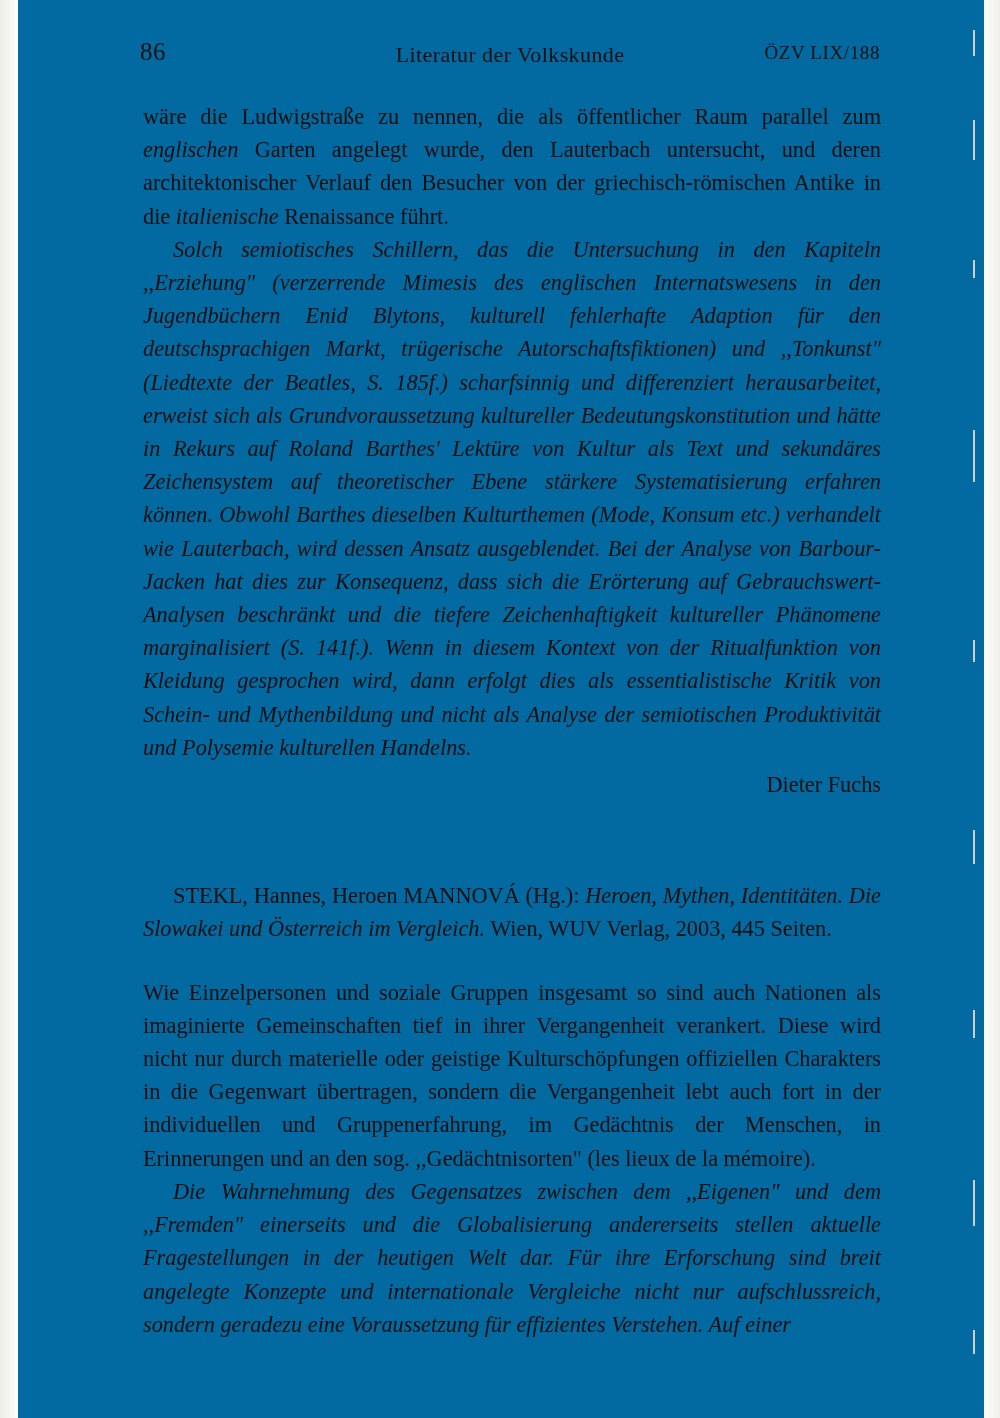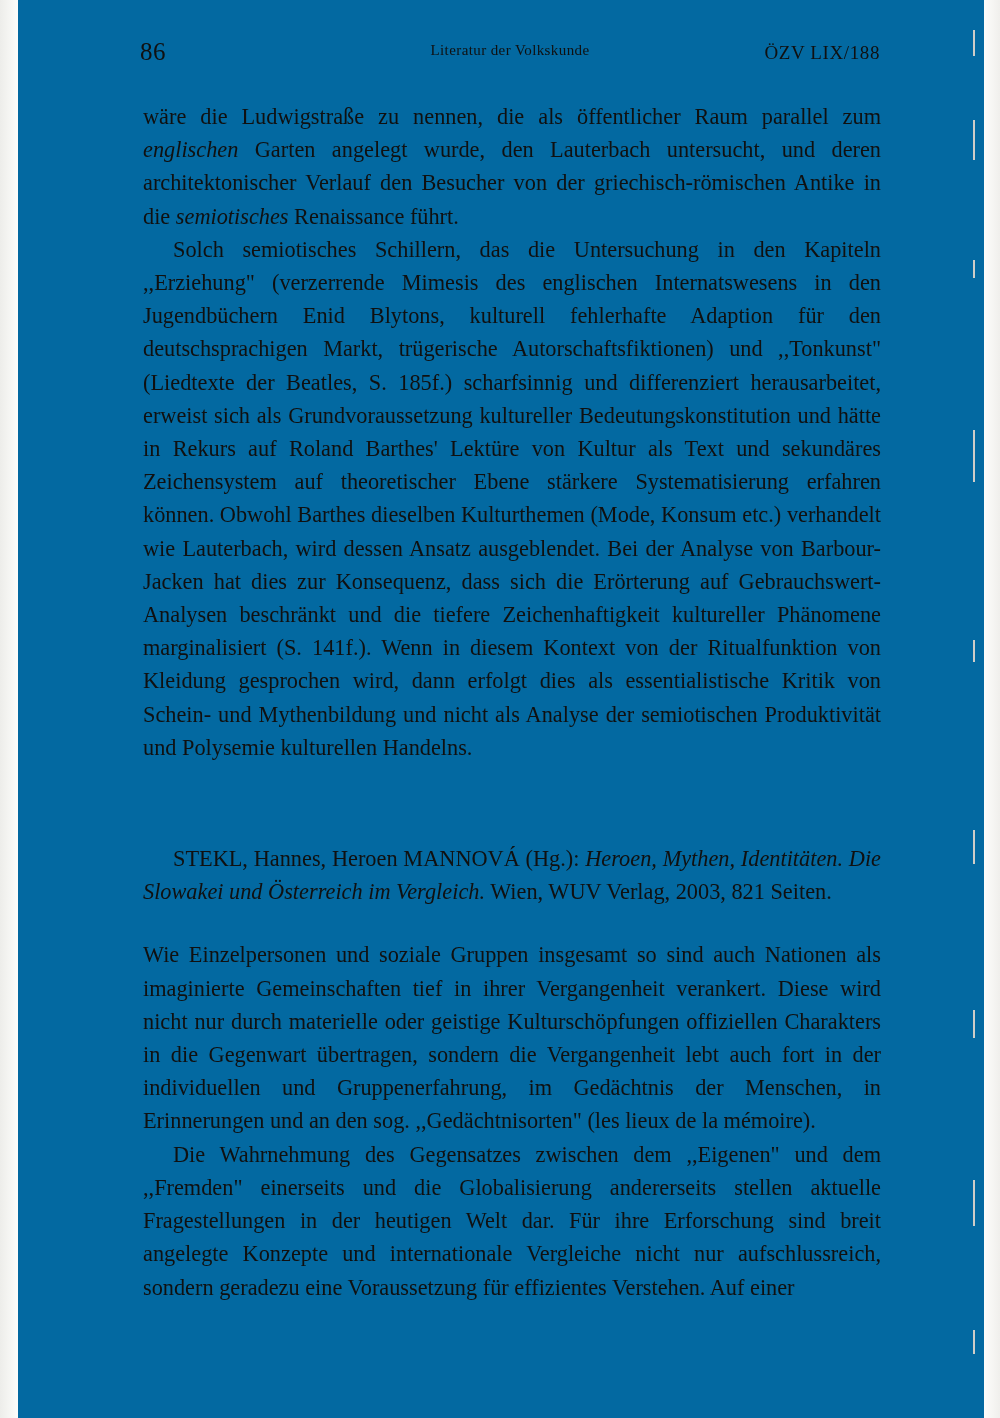--- a/index.html
+++ b/index.html
@@ -60,21 +60,21 @@
     top: 0;
     font-size: 25px;
     letter-spacing: 0.5px;
   }
   .head-title {
     position: absolute;
     left: 0;
     top: 4px;
     width: 740px;
     text-align: center;
-    font-size: 15px;
+    font-size: 22px;
     letter-spacing: 0.4px;
   }
   .head-ref {
     position: absolute;
     right: 0;
     top: 4px;
     font-size: 19px;
     letter-spacing: 0.6px;
   }
 
@@ -88,20 +88,21 @@
   p {
     margin: 0;
     font-size: 22.3px;
     line-height: 33.2px;
     text-align: justify;
     text-justify: inter-word;
     hyphens: manual;
   }
   p.indent {
     text-indent: 30px;
+    font-style: italic;
   }
   .sig {
     margin-top: 4px;
     font-size: 22.3px;
     line-height: 33.2px;
     text-align: right;
   }
   .gap-block {
     height: 78px;
   }
@@ -135,28 +136,29 @@
   </div>
 
   <header class="running-head">
     <div class="folio">86</div>
     <div class="head-title">Literatur der Volkskunde</div>
     <div class="head-ref">ÖZV LIX/188</div>
   </header>
 
   <main class="body-col">
 
-    <p>wäre die Ludwigstraße zu nennen, die als öffentlicher Raum parallel zum <em>englischen</em> Garten angelegt wurde, den Lauterbach untersucht, und deren architektonischer Verlauf den Besucher von der griechisch-römischen Antike in die <em>semiotisches</em> Renaissance führt.</p>
+    <p>wäre die Ludwigstraße zu nennen, die als öffentlicher Raum parallel zum <em>englischen</em> Garten angelegt wurde, den Lauterbach untersucht, und deren architektonischer Verlauf den Besucher von der griechisch-römischen Antike in die <em>italienische</em> Renaissance führt.</p>
 
     <p class="indent">Solch semiotisches Schillern, das die Untersuchung in den Kapiteln ,,Erziehung" (verzerrende Mimesis des englischen Internatswesens in den Jugendbüchern Enid Blytons, kulturell fehlerhafte Adaption für den deutschsprachigen Markt, trügerische Autorschaftsfiktionen) und ,,Tonkunst" (Liedtexte der Beatles, S. 185f.) scharfsinnig und differenziert herausarbeitet, erweist sich als Grundvoraussetzung kultureller Bedeutungskonstitution und hätte in Rekurs auf Roland Barthes' Lektüre von Kultur als Text und sekundäres Zeichensystem auf theoretischer Ebene stärkere Systematisierung erfahren können. Obwohl Barthes dieselben Kulturthemen (Mode, Konsum etc.) verhandelt wie Lauterbach, wird dessen Ansatz ausgeblendet. Bei der Analyse von Barbour-Jacken hat dies zur Konsequenz, dass sich die Erörterung auf Gebrauchswert-Analysen beschränkt und die tiefere Zeichenhaftigkeit kultureller Phänomene marginalisiert (S. 141f.). Wenn in diesem Kontext von der Ritualfunktion von Kleidung gesprochen wird, dann erfolgt dies als essentialistische Kritik von Schein- und Mythenbildung und nicht als Analyse der semiotischen Produktivität und Polysemie kulturellen Handelns.</p>
 
+    <div class="sig">Dieter Fuchs</div>
 
     <div class="gap-block"></div>
 
-    <p class="ref-block"><span>STEKL, Hannes, Heroen MANNOVÁ (Hg.): </span><em>Heroen, Mythen, Identitäten. Die Slowakei und Österreich im Vergleich.</em><span> Wien, WUV Verlag, 2003, 821 Seiten.</span></p>
+    <p class="ref-block"><span>STEKL, Hannes, Heroen MANNOVÁ (Hg.): </span><em>Heroen, Mythen, Identitäten. Die Slowakei und Österreich im Vergleich.</em><span> Wien, WUV Verlag, 2003, 445 Seiten.</span></p>
 
     <div class="gap-small"></div>
 
     <p>Wie Einzelpersonen und soziale Gruppen insgesamt so sind auch Nationen als imaginierte Gemeinschaften tief in ihrer Vergangenheit verankert. Diese wird nicht nur durch materielle oder geistige Kulturschöpfungen offiziellen Charakters in die Gegenwart übertragen, sondern die Vergangenheit lebt auch fort in der individuellen und Gruppenerfahrung, im Gedächtnis der Menschen, in Erinnerungen und an den sog. ,,Gedächtnisorten" (les lieux de la mémoire).</p>
 
     <p class="indent">Die Wahrnehmung des Gegensatzes zwischen dem ,,Eigenen" und dem ,,Fremden" einerseits und die Globalisierung andererseits stellen aktuelle Fragestellungen in der heutigen Welt dar. Für ihre Erforschung sind breit angelegte Konzepte und internationale Vergleiche nicht nur aufschlussreich, sondern geradezu eine Voraussetzung für effizientes Verstehen. Auf einer</p>
 
   </main>
 </div>
 

